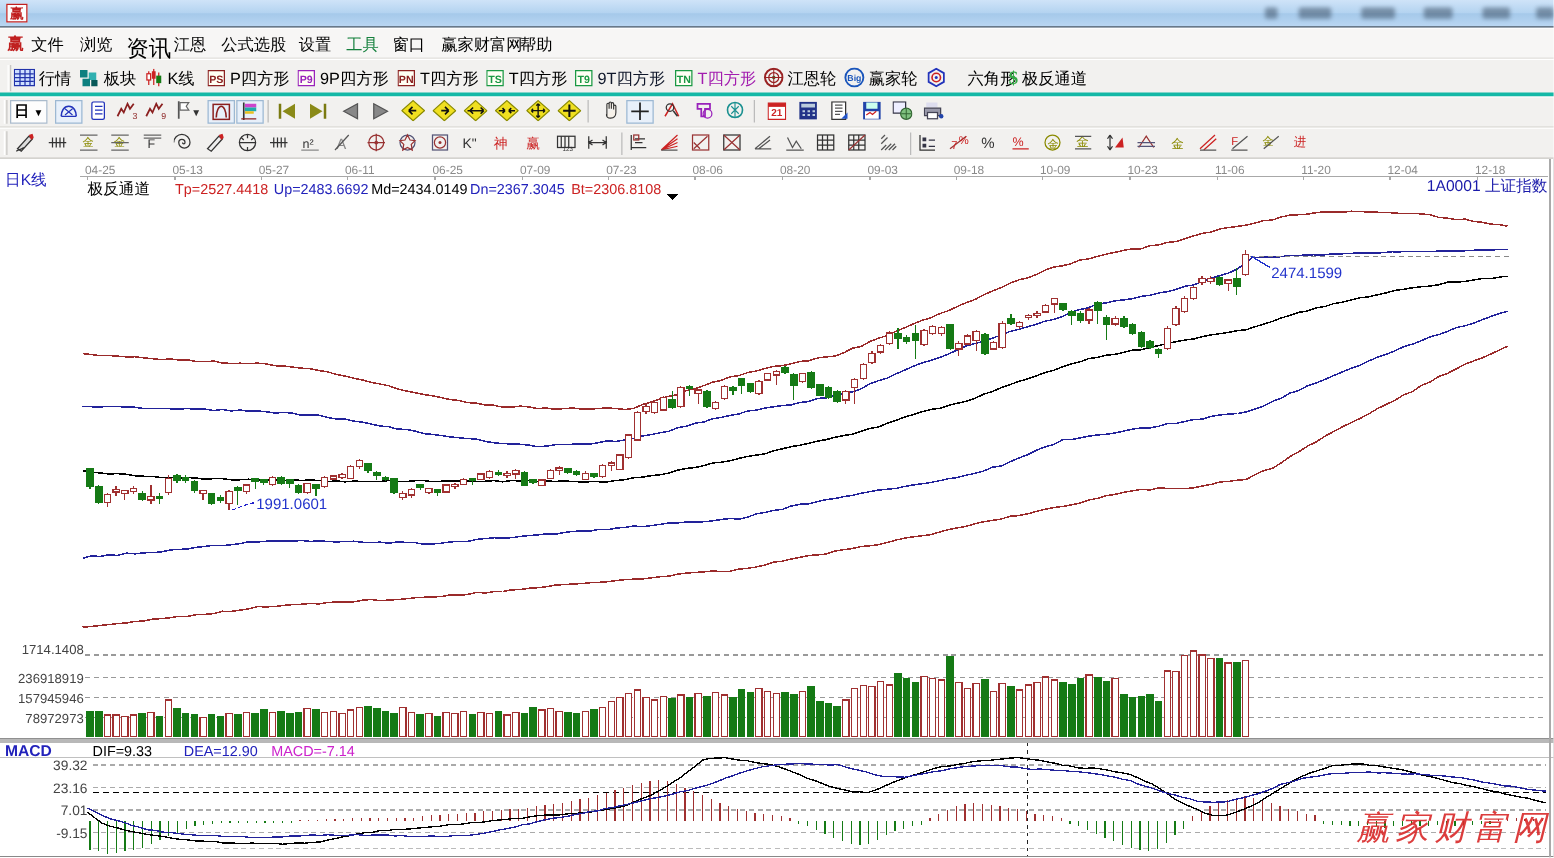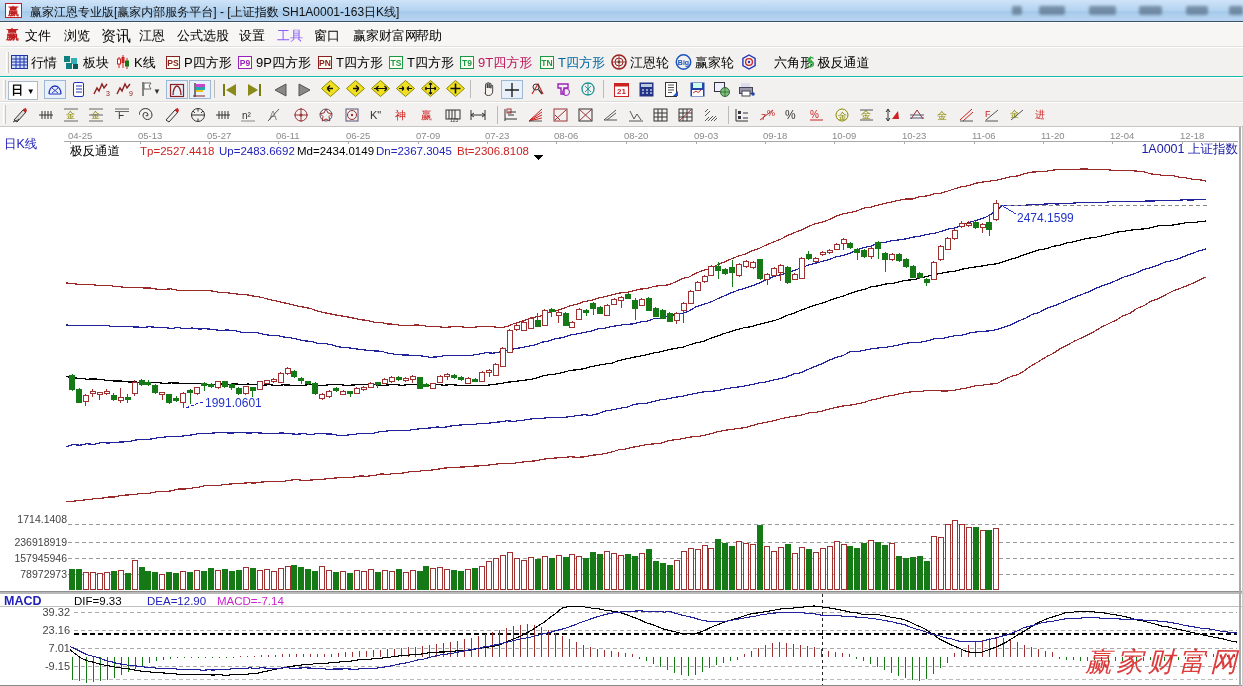--- a/index.html
+++ b/index.html
@@ -2,42 +2,41 @@
 <html><head><meta charset="utf-8">
 <style>
 *{margin:0;padding:0;box-sizing:border-box}
 html,body{width:1243px;height:686px;overflow:hidden}
 body{font-family:"Liberation Sans",sans-serif;-webkit-font-smoothing:antialiased}
 #app{position:relative;width:1243px;height:686px;background:#fff}
 </style></head><body>
 <div id="app">
  <div style="position:absolute;left:0;top:0;width:1243px;height:22px;background:linear-gradient(#cfe3f8 0%,#b3d3f0 50%,#a5c9ea 52%,#b9d6f2 100%);border-bottom:1px solid #3c5064">
   <span style="position:absolute;left:5px;top:3px;width:17px;height:15px;background:#fdfdfd;border:1px solid #c02020;color:#c02020;font-weight:bold;font-size:11px;text-align:center;line-height:15px">赢</span>
-  <span style="position:absolute;left:30px;top:4px;font-size:12px;color:#111">赢家江恩专业版[赢家内部服务平台] - [上证指数  SH1A0001-163日K线]</span>
   <span style="position:absolute;left:1012px;top:6px;width:10px;height:9px;background:#40546a;opacity:0.55;border-radius:2px;filter:blur(1.5px)"></span>
       <span style="position:absolute;left:1039px;top:6px;width:26px;height:9px;background:#40546a;opacity:0.55;border-radius:2px;filter:blur(1.5px)"></span>
       <span style="position:absolute;left:1089px;top:6px;width:27px;height:9px;background:#40546a;opacity:0.55;border-radius:2px;filter:blur(1.5px)"></span>
       <span style="position:absolute;left:1139px;top:6px;width:23px;height:9px;background:#40546a;opacity:0.55;border-radius:2px;filter:blur(1.5px)"></span>
       <span style="position:absolute;left:1186px;top:6px;width:22px;height:9px;background:#40546a;opacity:0.55;border-radius:2px;filter:blur(1.5px)"></span>
       <span style="position:absolute;left:1229px;top:6px;width:14px;height:9px;background:#40546a;opacity:0.55;border-radius:2px;filter:blur(1.5px)"></span>
  </div>
  <div style="position:absolute;left:0;top:23px;width:1243px;height:24px;background:#f7f6f5;border-bottom:1px solid #e2e0dd">
   <span style="position:absolute;left:6px;top:3px;color:#c02020;font-weight:bold;font-size:13px">赢</span>
   <span style="position:absolute;left:25px;top:4px;font-size:13px;color:#000">文件</span>
       <span style="position:absolute;left:64px;top:4px;font-size:13px;color:#000">浏览</span>
-      <span style="position:absolute;left:101px;top:4px;font-size:15px;color:#000">资讯</span>
+      <span style="position:absolute;left:101px;top:4px;font-size:18px;color:#000">资讯</span>
       <span style="position:absolute;left:139px;top:4px;font-size:13px;color:#000">江恩</span>
       <span style="position:absolute;left:177px;top:4px;font-size:13px;color:#000">公式选股</span>
       <span style="position:absolute;left:239px;top:4px;font-size:13px;color:#000">设置</span>
-      <span style="position:absolute;left:277px;top:4px;font-size:13px;color:#8b5cf6">工具</span>
+      <span style="position:absolute;left:277px;top:4px;font-size:13px;color:#15803d">工具</span>
       <span style="position:absolute;left:314px;top:4px;font-size:13px;color:#000">窗口</span>
       <span style="position:absolute;left:353px;top:4px;font-size:13px;color:#000">赢家财富网</span>
       <span style="position:absolute;left:416px;top:4px;font-size:13px;color:#000">帮助</span>
  </div>
- <div style="position:absolute;left:0;top:48px;width:1243px;height:29px;background:#f2f1ef;border-bottom:1px solid #14b8a6">
+ <div style="position:absolute;left:0;top:48px;width:1243px;height:29px;background:#f2f1ef;border-bottom:3px solid #14b8a6">
   <span style="position:absolute;left:6px;top:4px;width:3px;height:21px;border-left:1px solid #fff;border-right:1px solid #c8c6c3"></span>
   <span style="position:absolute;left:11px;top:6px;font-size:13px;color:#000;white-space:nowrap"><svg width="17" height="15" viewBox="0 0 17 15" style="vertical-align:-3px">
           <rect x="0.5" y="0.5" width="16" height="13" fill="#cfe0ff" stroke="#2233aa"></rect>
           <path d="M1 4h15M1 7h15M1 10h15M5 1v12M9 1v12M13 1v12" stroke="#2233aa" stroke-width="1" fill="none"></path>
         </svg><span style="margin-left:3px">行情</span></span>
       <span style="position:absolute;left:63px;top:6px;font-size:13px;color:#000;white-space:nowrap"><svg width="17" height="15" viewBox="0 0 17 15" style="vertical-align:-3px">
           <rect x="1" y="1" width="6" height="6" fill="#0e8080"></rect>
           <rect x="8" y="3" width="6" height="6" fill="#30b0b0"></rect>
           <rect x="3" y="8" width="6" height="6" fill="#0e8080"></rect>
           <rect x="10" y="9" width="5" height="5" fill="#085858"></rect>
@@ -57,25 +56,25 @@
           <text x="7" y="10" font-size="8.5" font-weight="bold" fill="#9922bb" text-anchor="middle" font-family="Liberation Sans">P9</text>
         </svg><span style="margin-left:3px">9P四方形</span></span>
       <span style="position:absolute;left:318px;top:6px;font-size:13px;color:#000;white-space:nowrap"><svg width="15" height="14" viewBox="0 0 15 14" style="vertical-align:-3px">
           <rect x="0.5" y="0.5" width="13" height="12" fill="#fffff4" stroke="#8b2020"></rect>
           <text x="7" y="10" font-size="8.5" font-weight="bold" fill="#8b2020" text-anchor="middle" font-family="Liberation Sans">PN</text>
         </svg><span style="margin-left:3px">T四方形</span></span>
       <span style="position:absolute;left:389px;top:6px;font-size:13px;color:#000;white-space:nowrap"><svg width="15" height="14" viewBox="0 0 15 14" style="vertical-align:-3px">
           <rect x="0.5" y="0.5" width="13" height="12" fill="#fffff4" stroke="#1a9944"></rect>
           <text x="7" y="10" font-size="8.5" font-weight="bold" fill="#1a9944" text-anchor="middle" font-family="Liberation Sans">TS</text>
         </svg><span style="margin-left:3px">T四方形</span></span>
-      <span style="position:absolute;left:460px;top:6px;font-size:13px;color:#be185d;white-space:nowrap"><svg width="15" height="14" viewBox="0 0 15 14" style="vertical-align:-3px">
+      <span style="position:absolute;left:460px;top:6px;font-size:13px;color:#0f172a;white-space:nowrap"><svg width="15" height="14" viewBox="0 0 15 14" style="vertical-align:-3px">
           <rect x="0.5" y="0.5" width="13" height="12" fill="#fffff4" stroke="#1a9944"></rect>
           <text x="7" y="10" font-size="8.5" font-weight="bold" fill="#1a9944" text-anchor="middle" font-family="Liberation Sans">T9</text>
         </svg><span style="margin-left:3px">9T四方形</span></span>
-      <span style="position:absolute;left:540px;top:6px;font-size:13px;color:#0369a1;white-space:nowrap"><svg width="15" height="14" viewBox="0 0 15 14" style="vertical-align:-3px">
+      <span style="position:absolute;left:540px;top:6px;font-size:13px;color:#a21caf;white-space:nowrap"><svg width="15" height="14" viewBox="0 0 15 14" style="vertical-align:-3px">
           <rect x="0.5" y="0.5" width="13" height="12" fill="#fffff4" stroke="#1a9944"></rect>
           <text x="7" y="10" font-size="8.5" font-weight="bold" fill="#1a9944" text-anchor="middle" font-family="Liberation Sans">TN</text>
         </svg><span style="margin-left:3px">T四方形</span></span>
       <span style="position:absolute;left:611px;top:6px;font-size:13px;color:#000;white-space:nowrap"><svg width="16" height="16" viewBox="0 0 16 16" style="vertical-align:-3px">
           <circle cx="8" cy="8" r="7" fill="none" stroke="#992222" stroke-width="1.6"></circle>
           <circle cx="8" cy="8" r="4" fill="none" stroke="#992222"></circle>
           <circle cx="8" cy="8" r="1.4" fill="#227722"></circle>
           <path d="M8 1v14M1 8h14" stroke="#992222" stroke-width="0.8"></path>
         </svg><span style="margin-left:3px">江恩轮</span></span>
       <span style="position:absolute;left:675px;top:6px;font-size:13px;color:#000;white-space:nowrap"><svg width="17" height="16" viewBox="0 0 17 16" style="vertical-align:-3px">

